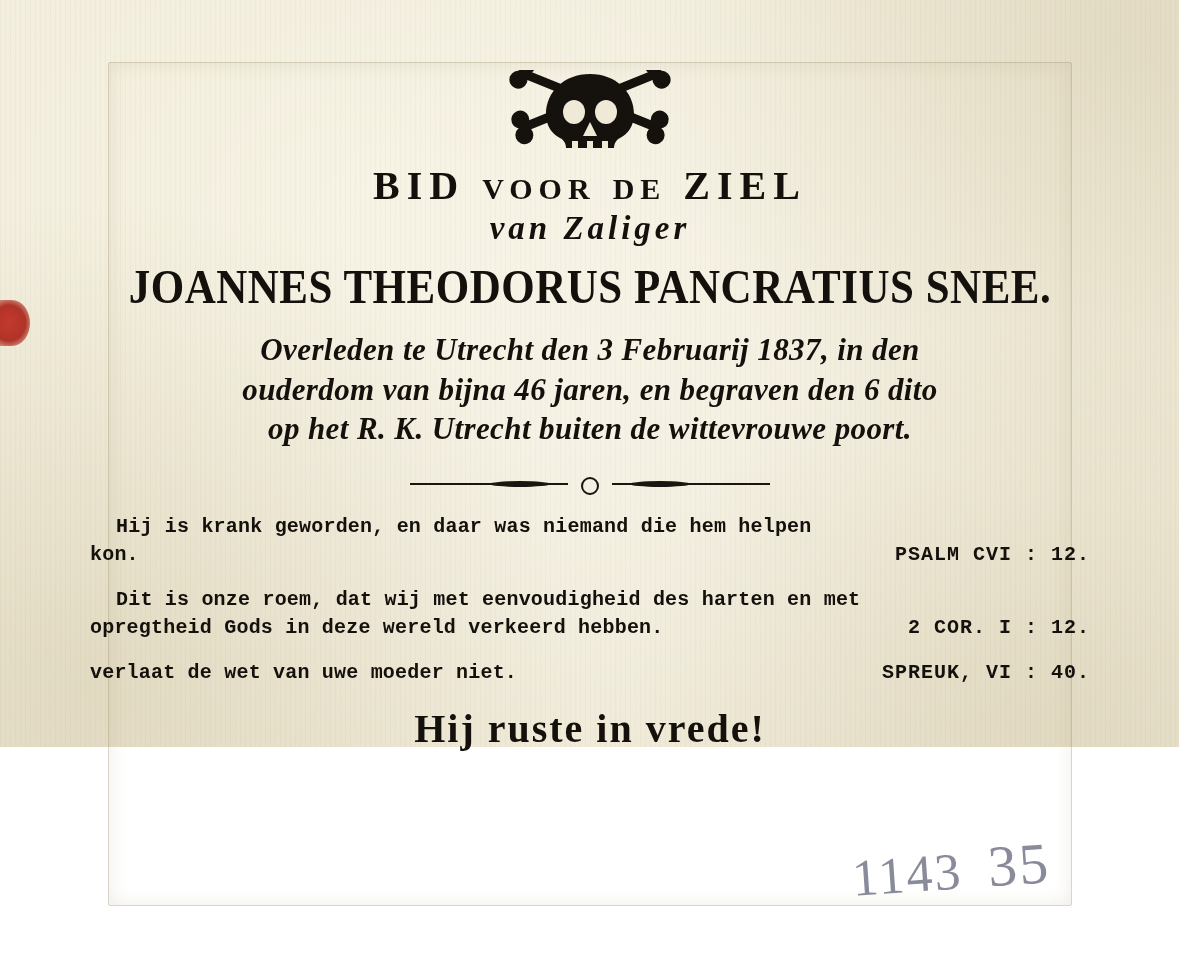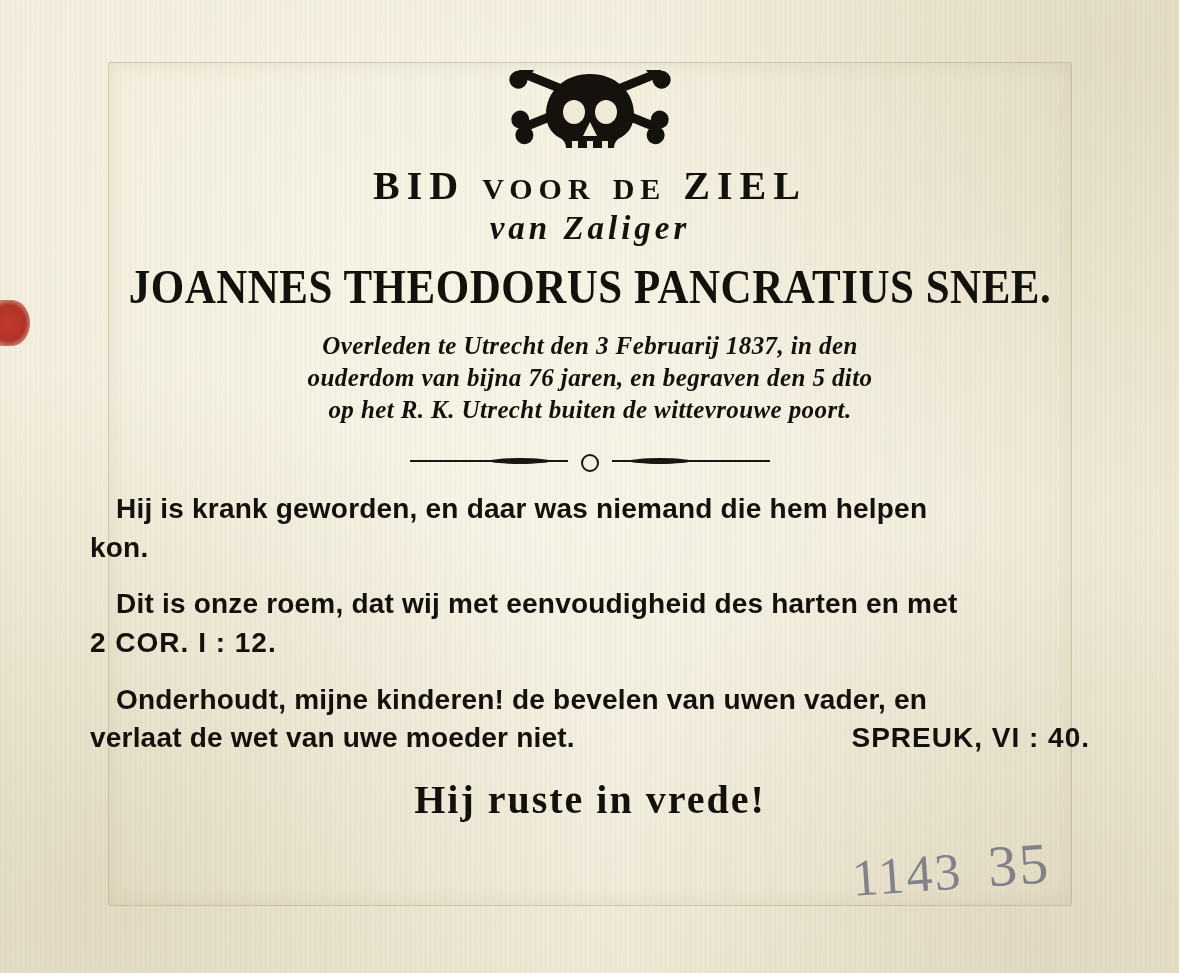--- a/index.html
+++ b/index.html
@@ -11,21 +11,21 @@
     width: 1179px;
     height: 973px;
     overflow: hidden;
     font-family: "Liberation Serif", serif;
   }
 
   
   #card {
     position: relative;
     width: 1179px;
-    height: 973px;
+    height: 747px;
     background:
       radial-gradient(ellipse at 30% 25%, #f6f2e2 0%, #f2eddc 45%, #ece6d2 100%);
   }
 
   
   #fibres {
     position: absolute;
     inset: 0;
     background-image: repeating-linear-gradient(
       90deg,
@@ -122,21 +122,21 @@
     margin-top: 12px;
     transform: scaleY(1.12);
     transform-origin: center top;
     white-space: nowrap;
   }
 
   .death-block {
     font-family: "Liberation Serif", serif;
     font-style: italic;
     font-weight: 700;
-    font-size: 25px;
+    font-size: 31px;
     line-height: 1.28;
     margin-top: 22px;
     letter-spacing: 0.4px;
   }
   .death-block div { white-space: nowrap; }
 
   .rule {
     margin: 26px auto 20px auto;
     width: 360px;
     height: 18px;
@@ -167,23 +167,23 @@
     left: 50%;
     top: 2px;
     transform: translateX(-50%);
     width: 14px;
     height: 14px;
     border: 2px solid #1a1510;
     border-radius: 50%;
   }
 
   .verse {
-    font-family: Liberation Sans, sans-serif;
-    font-weight: 700;
-    font-size: 28px;
+    font-family: Liberation Mono, monospace;
+    font-weight: 700;
+    font-size: 20px;
     line-height: 1.38;
     text-align: left;
     margin: 0 auto 18px auto;
     width: 1000px;
     letter-spacing: 0.2px;
   }
   .verse .indent { display: inline-block; width: 26px; }
   .verse .cite { font-weight: 700; letter-spacing: 1px; }
   .verse .row2 {
     display: flex;
@@ -266,46 +266,47 @@
       <span class="small">DE</span>
       <span>ZIEL</span>
     </div>
 
     <div class="line-van">van Zaliger</div>
 
     <div class="line-name">JOANNES THEODORUS PANCRATIUS SNEE.</div>
 
     <div class="death-block">
       <div>Overleden te Utrecht den 3 Februarij 1837, in den</div>
-      <div>ouderdom van bijna 76 jaren, en begraven den 5 dito</div>
+      <div>ouderdom van bijna 46 jaren, en begraven den 6 dito</div>
       <div>op het R. K. Utrecht buiten de wittevrouwe poort.</div>
     </div>
 
     <div class="rule">
       <div class="bar left"></div>
       <div class="knot"></div>
       <div class="bar right"></div>
     </div>
 
     <div class="verse">
       <div><span class="indent"></span><span>Hij is krank geworden, en daar was niemand die hem helpen</span></div>
       <div class="row2">
         <span>kon.</span>
+        <span class="cite tail">PSALM CVI : 12.</span>
       </div>
     </div>
 
     <div class="verse">
       <div><span class="indent"></span><span>Dit is onze roem, dat wij met eenvoudigheid des harten en met</span></div>
       <div class="row2">
+        <span>opregtheid Gods in deze wereld verkeerd hebben.</span>
         <span class="cite tail">2 COR. I : 12.</span>
       </div>
     </div>
 
     <div class="verse">
-      <div><span class="indent"></span><span>Onderhoudt, mijne kinderen! de bevelen van uwen vader, en</span></div>
       <div class="row2">
         <span>verlaat de wet van uwe moeder niet.</span>
         <span class="cite tail">SPREUK, VI : 40.</span>
       </div>
     </div>
 
     <div class="rip">Hij ruste in vrede!</div>
   </div>
 
   <div id="pencil">

